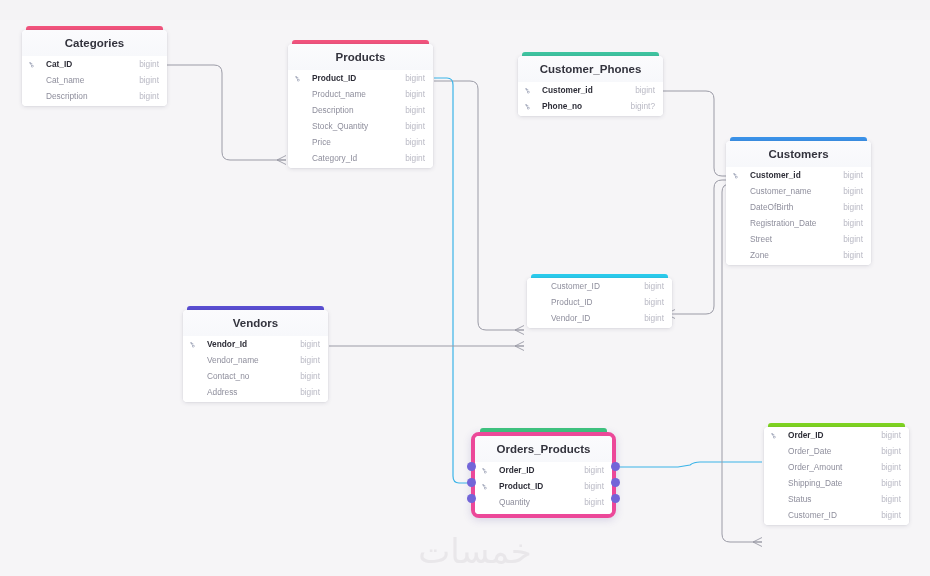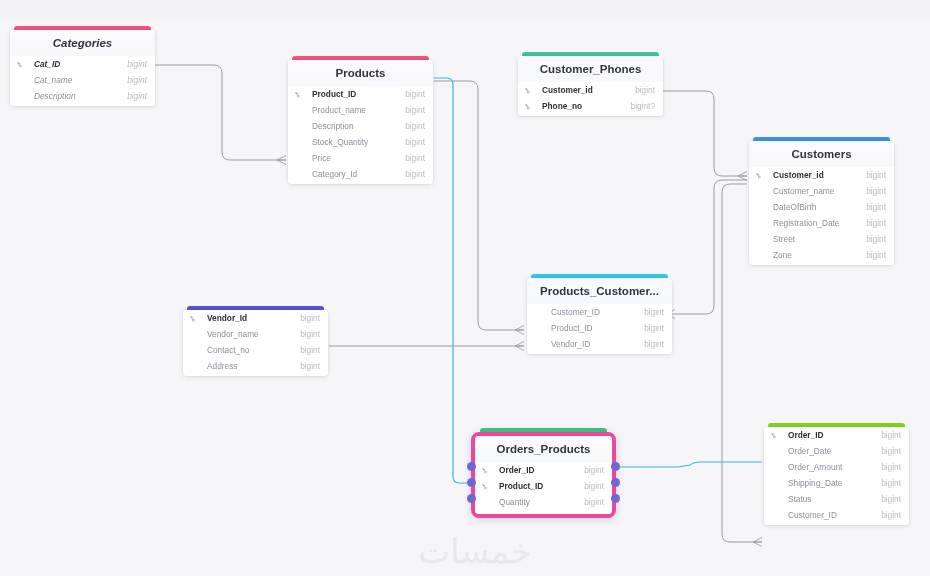--- a/index.html
+++ b/index.html
@@ -134,21 +134,21 @@
     <path d="M747,180 L722,180 Q714,180 714,188 L714,306 Q714,314 706,314 L675,314" fill="none" stroke="#9b9ba6" stroke-width="1" marker-end="url(#cfL)"></path>
 
     <path d="M329,346 L524,346" fill="none" stroke="#9b9ba6" stroke-width="1" marker-end="url(#cf)"></path>
 
     <path d="M762,462 L700,462 Q694,462 690,465 L678,467 L620,467" fill="none" stroke="#3bb4e8" stroke-width="1.2"></path>
 
     <path d="M747,184 L730,184 Q722,184 722,192 L722,534 Q722,542 730,542 L762,542" fill="none" stroke="#9b9ba6" stroke-width="1" marker-end="url(#cf)"></path>
   </svg>
 
   <div id="tables">
-      <div class="tbl" style="left: 10px; top: 26px; font-style: italic;">
+      <div class="tbl" style="left: 22px; top: 26px;">
         <div class="accent" style="background: rgb(242, 84, 125);"></div>
         <div class="card">
           <div class="ttl">Categories</div>
           <div class="rows">
             <div class="row pk">
               <span class="kicon">⚷</span>
               <span class="nm">Cat_ID</span>
               <span class="ty">bigint</span>
             </div>
             <div class="row">
@@ -157,21 +157,21 @@
               <span class="ty">bigint</span>
             </div>
             <div class="row">
               <span class="kicon"></span>
               <span class="nm">Description</span>
               <span class="ty">bigint</span>
             </div>
           </div>
         </div>
       </div>
-      <div class="tbl" style="left: 288px; top: 56px;">
+      <div class="tbl" style="left: 288px; top: 40px;">
         <div class="accent" style="background: rgb(242, 84, 125);"></div>
         <div class="card">
           <div class="ttl">Products</div>
           <div class="rows">
             <div class="row pk">
               <span class="kicon">⚷</span>
               <span class="nm">Product_ID</span>
               <span class="ty">bigint</span>
             </div>
             <div class="row">
@@ -213,21 +213,21 @@
               <span class="ty">bigint</span>
             </div>
             <div class="row pk">
               <span class="kicon">⚷</span>
               <span class="nm">Phone_no</span>
               <span class="ty">bigint?</span>
             </div>
           </div>
         </div>
       </div>
-      <div class="tbl" style="left: 749px; top: 137px;">
+      <div class="tbl" style="left: 726px; top: 137px;">
         <div class="accent" style="background: rgb(59, 146, 232);"></div>
         <div class="card">
           <div class="ttl">Customers</div>
           <div class="rows">
             <div class="row pk">
               <span class="kicon">⚷</span>
               <span class="nm">Customer_id</span>
               <span class="ty">bigint</span>
             </div>
             <div class="row">
@@ -254,21 +254,20 @@
               <span class="kicon"></span>
               <span class="nm">Zone</span>
               <span class="ty">bigint</span>
             </div>
           </div>
         </div>
       </div>
       <div class="tbl" style="left: 527px; top: 274px;">
         <div class="accent" style="background: rgb(43, 203, 236);"></div>
         <div class="card">
-          <div class="ttl">Products_Customer...</div>
           <div class="rows">
             <div class="row">
               <span class="kicon"></span>
               <span class="nm">Customer_ID</span>
               <span class="ty">bigint</span>
             </div>
             <div class="row">
               <span class="kicon"></span>
               <span class="nm">Product_ID</span>
               <span class="ty">bigint</span>
@@ -277,20 +276,21 @@
               <span class="kicon"></span>
               <span class="nm">Vendor_ID</span>
               <span class="ty">bigint</span>
             </div>
           </div>
         </div>
       </div>
       <div class="tbl" style="left: 183px; top: 306px;">
         <div class="accent" style="background: rgb(90, 78, 209);"></div>
         <div class="card">
+          <div class="ttl">Vendors</div>
           <div class="rows">
             <div class="row pk">
               <span class="kicon">⚷</span>
               <span class="nm">Vendor_Id</span>
               <span class="ty">bigint</span>
             </div>
             <div class="row">
               <span class="kicon"></span>
               <span class="nm">Vendor_name</span>
               <span class="ty">bigint</span>

